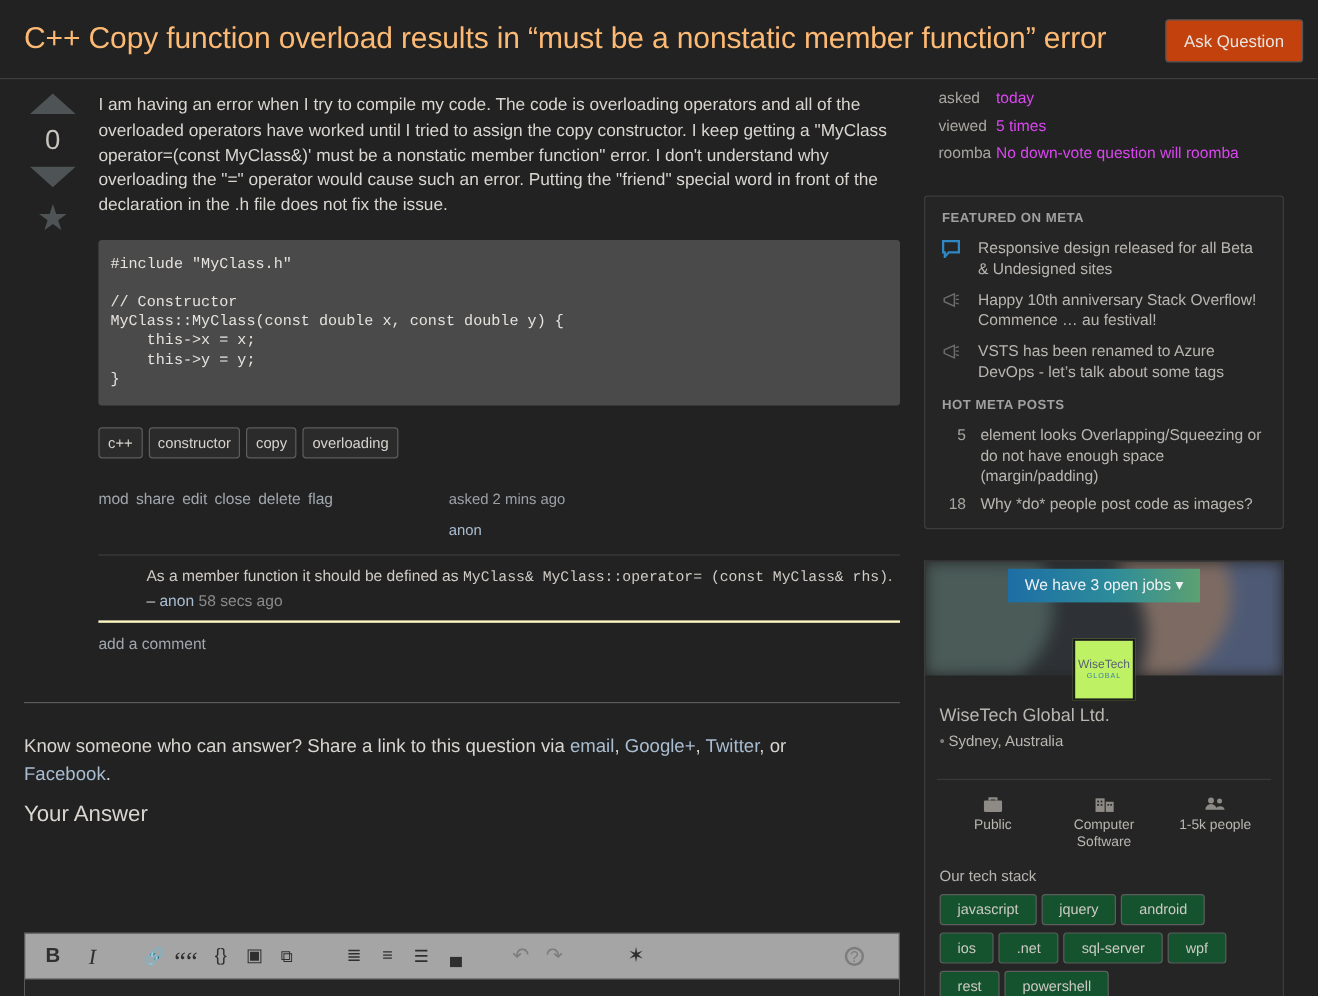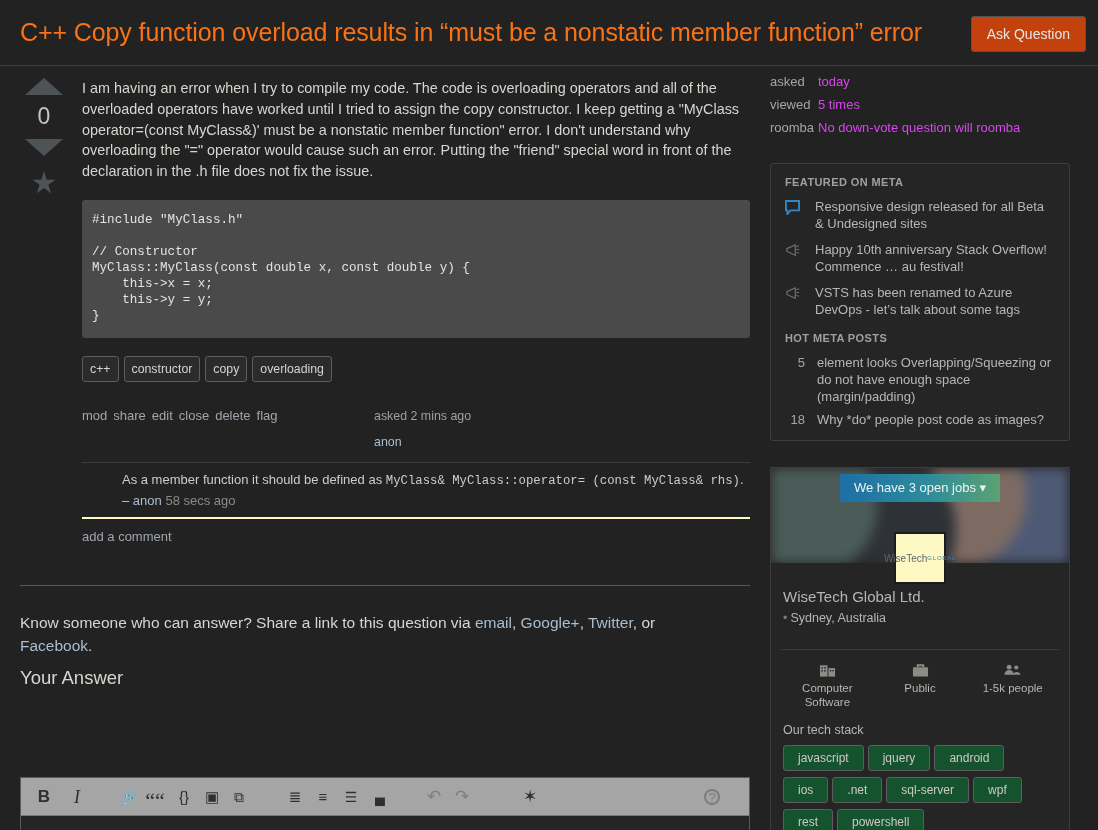--- a/index.html
+++ b/index.html
@@ -14,21 +14,21 @@
 
   .page { position: relative; width: 1098px; height: 830px; }
 
   
   .header {
     position: absolute; left: 0; top: 0; width: 1098px; height: 66px;
     border-bottom: 1px solid #3d3d3d;
   }
   .q-title {
     position: absolute; left: 20px; top: 16px;
-    font-size: 25px; line-height: 32px; color: #f97316;
+    font-size: 25px; line-height: 32px; color: #fdba74;
     font-weight: normal; margin: 0;
     letter-spacing: -0.1px;
   }
   .ask-btn {
     position: absolute; right: 12px; top: 16px;
     padding: 9px 15px;
     border: 1px solid #545454; border-radius: 3px;
     background: #c2410c; color: #e8e6e3;
     font-size: 14px; line-height: 16px; cursor: pointer;
   }
@@ -134,21 +134,21 @@
     position: absolute; top: 0; height: 38px; line-height: 38px;
     color: #2f2f2f; font-size: 16px; text-align: center; width: 26px;
     cursor: pointer; user-select: none;
   }
   .tb-icon.faded { color: #7d7d7d; }
   .editor-area { height: 79px; background: #252525; }
 
   
   .stats { width: 310px; font-size: 13px; line-height: 23px; color: #a8a5a0; }
   .stats-row { display: flex; }
-  .stats-k { width: 48px; color: #a8a5a0; }
+  .stats-k { width: 48px; color: #a8a5a0; margin-left: 12px; }
   .stats-v { color: #d946ef; }
 
   .side-box {
     margin-top: 24px; border: 1px solid #3d3d3d; border-radius: 3px;
     background: #252525; padding: 12px 14px 12px 14px; width: 300px;
   }
   .side-h {
     font-size: 11px; font-weight: bold; letter-spacing: 0.4px;
     color: #a0a0a0; text-transform: uppercase; margin-bottom: 10px;
   }
@@ -181,22 +181,22 @@
   }
   .job-banner-wrap { height: 95px; position: relative; overflow: hidden; }
   .job-pill {
     position: absolute; left: 50%; transform: translateX(-50%); top: 6px;
     padding: 6px 14px; font-size: 13px; line-height: 16px; color: #eef2f4;
     background: linear-gradient(90deg, #1d6ea5 0%, #2d8c9a 55%, #5da172 100%);
     z-index: 3; white-space: nowrap; cursor: pointer;
   }
   .job-logo {
     position: absolute; left: 50%; transform: translateX(-50%); top: 64px;
-    width: 52px; height: 52px; background: #fef9c3; border: 2px solid #1c1c1c;
-    z-index: 4; display: flex; flex-direction: row;
+    width: 52px; height: 52px; background: #bef264; border: 2px solid #1c1c1c;
+    z-index: 4; display: flex; flex-direction: column;
     align-items: center; justify-content: center;
   }
   .job-logo .lg1 { font-size: 10px; color: #5a6472; line-height: 11px; }
   .job-logo .lg2 { font-size: 6px; color: #3f7fa8; letter-spacing: 0.8px; line-height: 8px; }
   .job-body { padding: 24px 12px 10px 12px; text-align: left; }
   .job-name { font-size: 15px; line-height: 20px; color: #b9b6b1; }
   .job-loc { font-size: 12.5px; line-height: 18px; color: #b9b6b1; margin-top: 2px; }
   .job-loc .pin { color: #7b7b7b; margin-right: 3px; }
   .job-stats {
     display: flex; border-top: 1px solid #3a3a3a; margin: 12px 10px 0 10px;
@@ -377,43 +377,43 @@
         <div class="lg2">GLOBAL</div>
       </div>
       <div class="job-body">
         <div class="job-name">WiseTech Global Ltd.</div>
         <div class="job-loc"><span class="pin">•</span><span>Sydney, Australia</span></div>
       </div>
       <div class="job-stats">
         <div class="job-stat">
           <div class="si">
             <svg width="17" height="16" viewBox="0 0 18 16" style="margin:0 auto;">
+                <rect x="1" y="5" width="16" height="10" rx="1" fill="#8e8b86"></rect>
+                <path d="M6 5 V3 h6 v2" fill="none" stroke="#8e8b86" stroke-width="2"></path>
+              </svg>
+          </div>
+          <div class="sl">Public</div>
+        </div>
+        <div class="job-stat">
+          <div class="si">
+            <svg width="17" height="16" viewBox="0 0 18 16" style="margin:0 auto;">
                 <rect x="1" y="3" width="8" height="12" fill="#8e8b86"></rect>
                 <rect x="10" y="6" width="7" height="9" fill="#8e8b86"></rect>
                 <rect x="2.5" y="5" width="1.6" height="1.6" fill="#2b2b2b"></rect>
                 <rect x="5.5" y="5" width="1.6" height="1.6" fill="#2b2b2b"></rect>
                 <rect x="2.5" y="8" width="1.6" height="1.6" fill="#2b2b2b"></rect>
                 <rect x="5.5" y="8" width="1.6" height="1.6" fill="#2b2b2b"></rect>
                 <rect x="11.5" y="8" width="1.5" height="1.5" fill="#2b2b2b"></rect>
                 <rect x="14" y="8" width="1.5" height="1.5" fill="#2b2b2b"></rect>
               </svg>
           </div>
           <div class="sl">Computer Software</div>
         </div>
         <div class="job-stat">
           <div class="si">
-            <svg width="17" height="16" viewBox="0 0 18 16" style="margin:0 auto;">
-                <rect x="1" y="5" width="16" height="10" rx="1" fill="#8e8b86"></rect>
-                <path d="M6 5 V3 h6 v2" fill="none" stroke="#8e8b86" stroke-width="2"></path>
-              </svg>
-          </div>
-          <div class="sl">Public</div>
-        </div>
-        <div class="job-stat">
-          <div class="si">
             <svg width="19" height="16" viewBox="0 0 20 16" style="margin:0 auto;">
                 <circle cx="6.5" cy="5" r="2.6" fill="#8e8b86"></circle>
                 <circle cx="14" cy="5.4" r="2.2" fill="#8e8b86"></circle>
                 <path d="M1.5 13 a5 5 0 0 1 10 0 z" fill="#8e8b86"></path>
                 <path d="M10.5 13 a4.2 4.2 0 0 1 8 0 z" fill="#8e8b86"></path>
               </svg>
           </div>
           <div class="sl">1-5k people</div>
         </div>
       </div>

